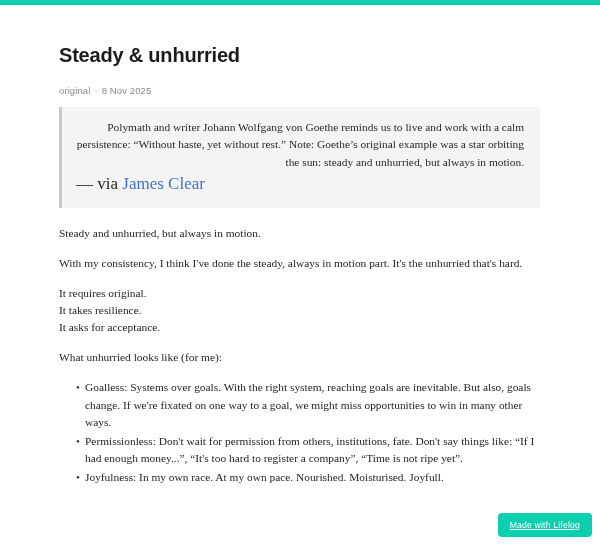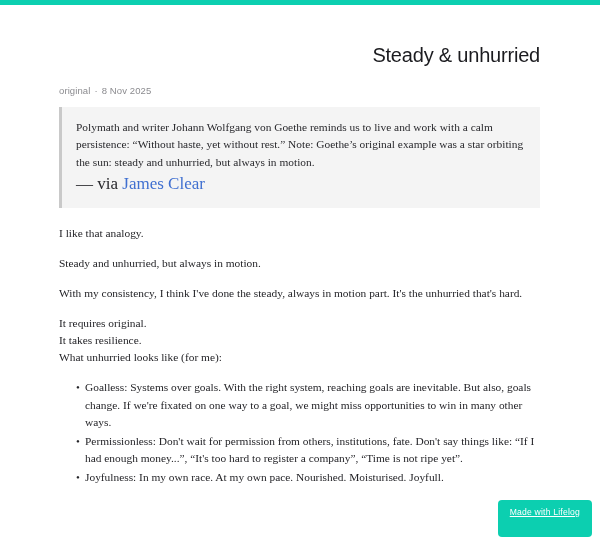--- a/index.html
+++ b/index.html
@@ -23,26 +23,25 @@
     position: relative;
     height: 542px;
     box-sizing: border-box;
   }
   .content {
     padding: 38px 60px 0 59px;
   }
   .post-title {
     font-family: "Liberation Sans", sans-serif;
     font-size: 20px;
-    font-weight: normal;
+    font-weight: bold;
     color: #1b1b1f;
     letter-spacing: -0.2px;
     margin: 0 0 18px 0;
     line-height: 1.2;
-    text-align: right;
   }
   .byline {
     font-family: "Liberation Sans", sans-serif;
     font-size: 9.5px;
     color: #8b8b8f;
     margin: 0 0 11px 0;
     letter-spacing: 0.1px;
   }
   .byline .sep {
     margin: 0 4px;
@@ -53,20 +52,21 @@
     padding: 12px 16px 11px 14px;
     margin: 0 0 17px 0;
     box-sizing: border-box;
   }
   .quote-block p {
     margin: 0;
     font-family: "Liberation Serif", serif;
     font-size: 11.4px;
     line-height: 1.52;
     color: #28282c;
+    text-align: right;
   }
   .quote-attr {
     font-family: "Liberation Serif", serif;
     font-size: 17px;
     line-height: 1.52;
     color: #28282c;
   }
   .quote-attr a,
   .link {
     color: #3f6fd0;
@@ -108,21 +108,21 @@
   }
   .badge {
     position: absolute;
     right: 8px;
     bottom: 10px;
     background: #0ccfb0;
     color: #ffffff;
     font-family: "Liberation Sans", sans-serif;
     font-size: 8.6px;
     font-weight: normal;
-    padding: 7px 12px 20px 12px;
+    padding: 7px 12px 7px 12px;
     border-radius: 4px;
     letter-spacing: 0.2px;
     white-space: nowrap;
   }
 </style>
 </head>
 <body>
 
 <div class="top-bar"></div>
 
@@ -135,26 +135,26 @@
       <span>original</span><span class="sep">·</span><span>8 Nov 2025</span>
     </div>
 
     <blockquote class="quote-block">
       <p>Polymath and writer Johann Wolfgang von Goethe reminds us to live and work with a calm persistence: “Without haste, yet without rest.” Note: Goethe’s original example was a star orbiting the sun: steady and unhurried, but always in motion.</p>
       <div class="quote-attr"><span>— via </span><a class="link" href="#">James Clear</a></div>
     </blockquote>
 
     <div class="body-text">
 
-      <p>I like that analogy.</p>
       <p>Steady and unhurried, but always in motion.</p>
       <p>With my consistency, I think I've done the steady, always in motion part. It's the unhurried that's hard.</p>
 
       <p class="tight">It requires original.</p>
       <p class="tight">It takes resilience.</p>
+      <p class="group-end">It asks for acceptance.</p>
 
       <p>What unhurried looks like (for me):</p>
 
       <ul class="bullets">
         <li>Goalless: Systems over goals. With the right system, reaching goals are inevitable. But also, goals change. If we're fixated on one way to a goal, we might miss opportunities to win in many other ways.</li>
         <li>Permissionless: Don't wait for permission from others, institutions, fate. Don't say things like: “If I had enough money...”, “It's too hard to register a company”, “Time is not ripe yet”.</li>
         <li>Joyfulness: In my own race. At my own pace. Nourished. Moisturised. Joyfull.</li>
       </ul>
 
     </div>

